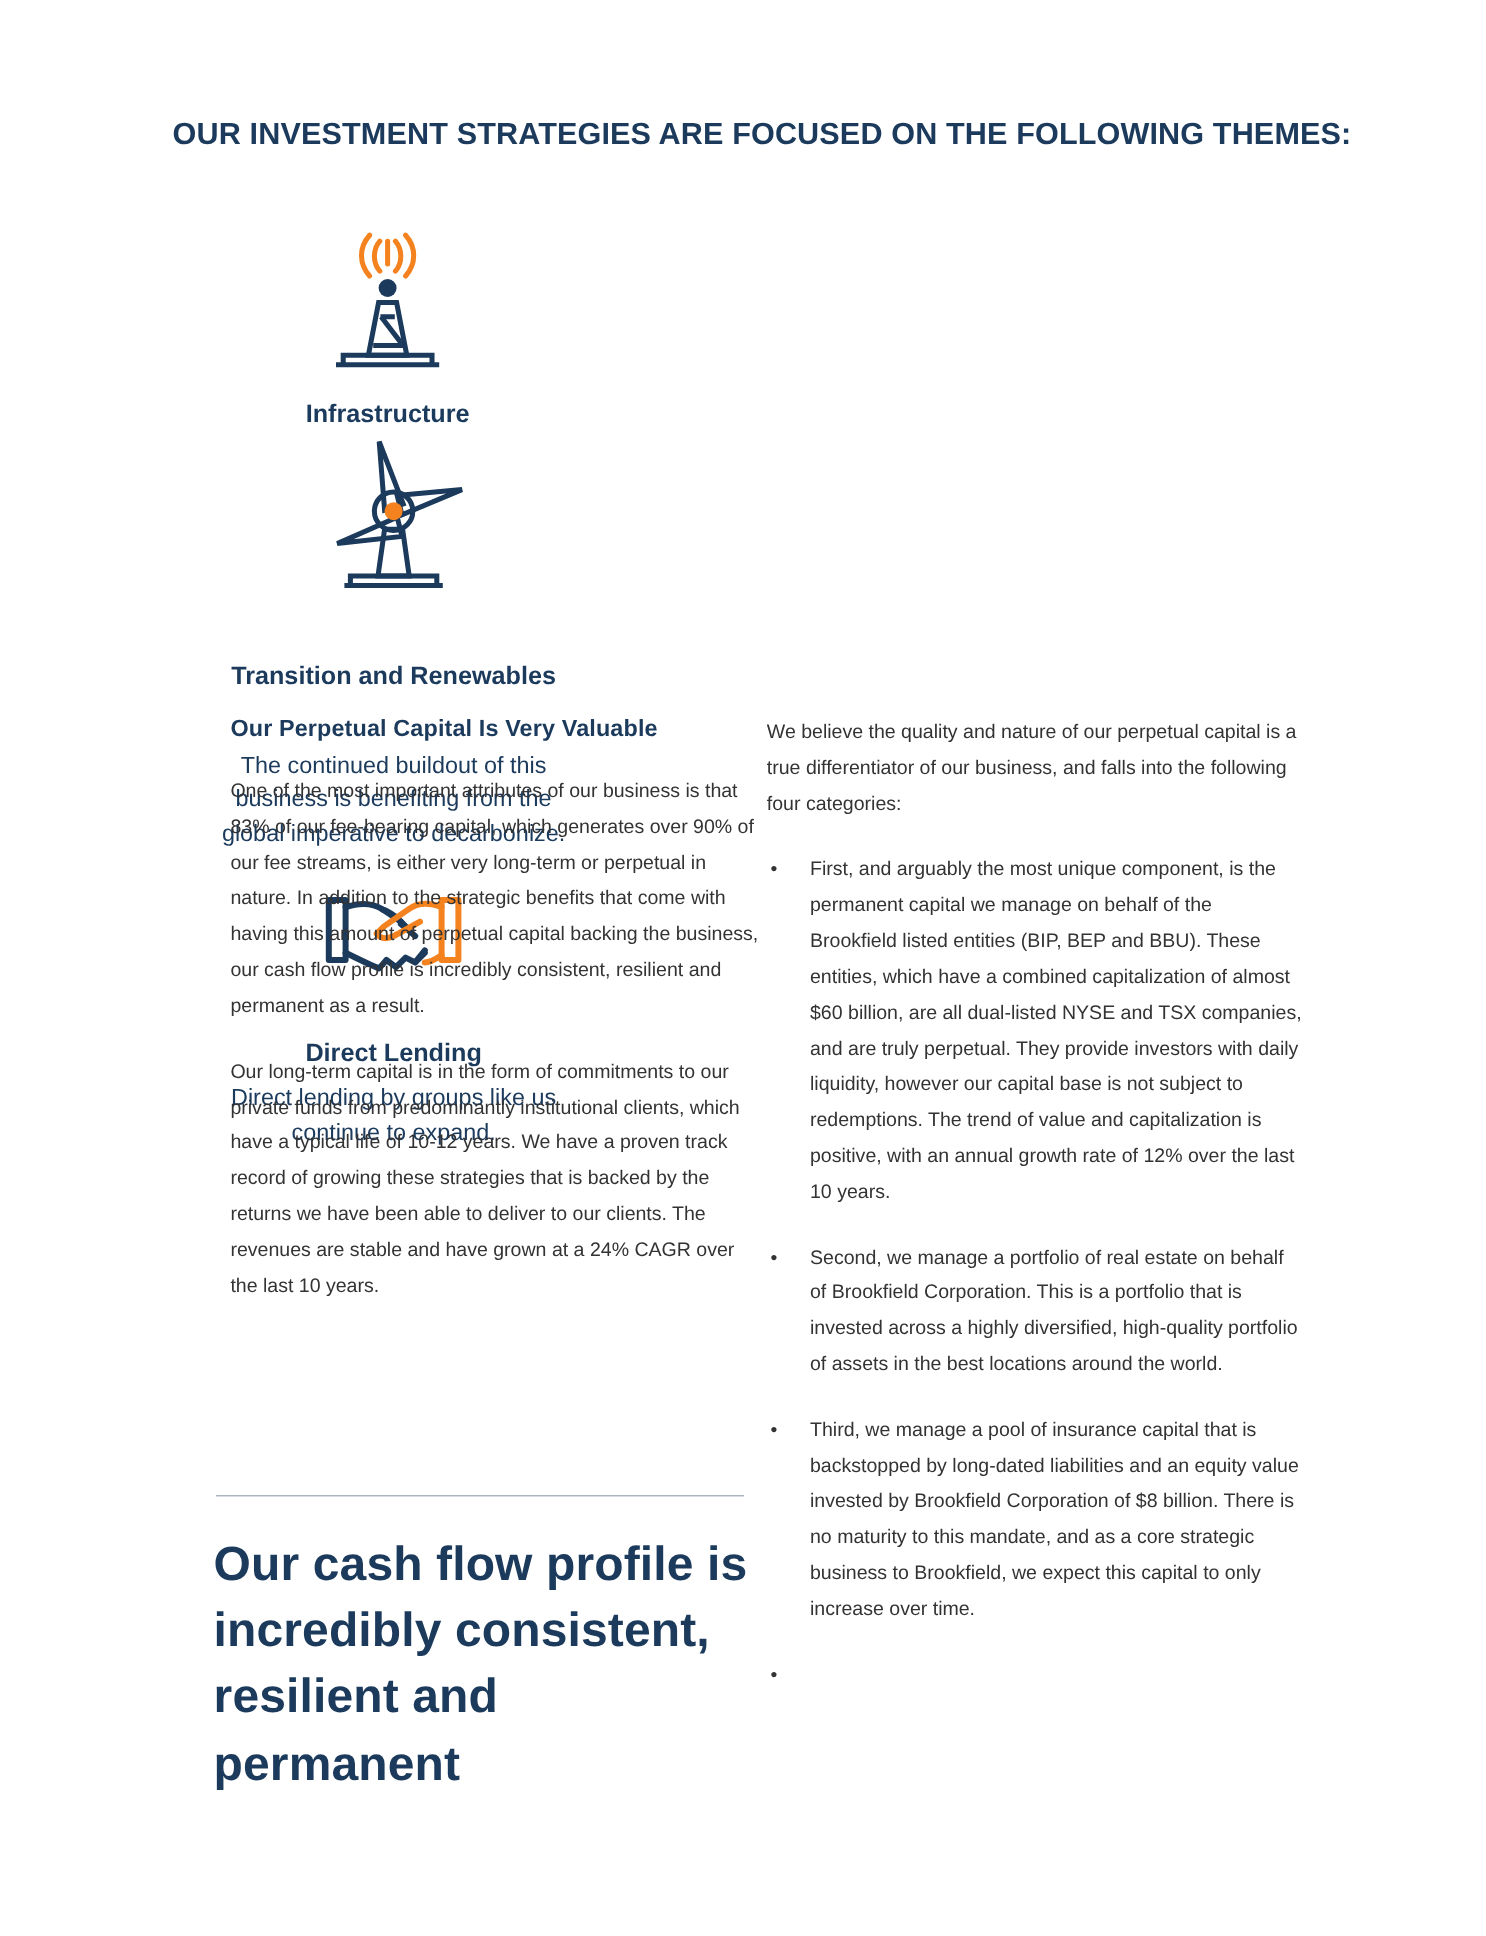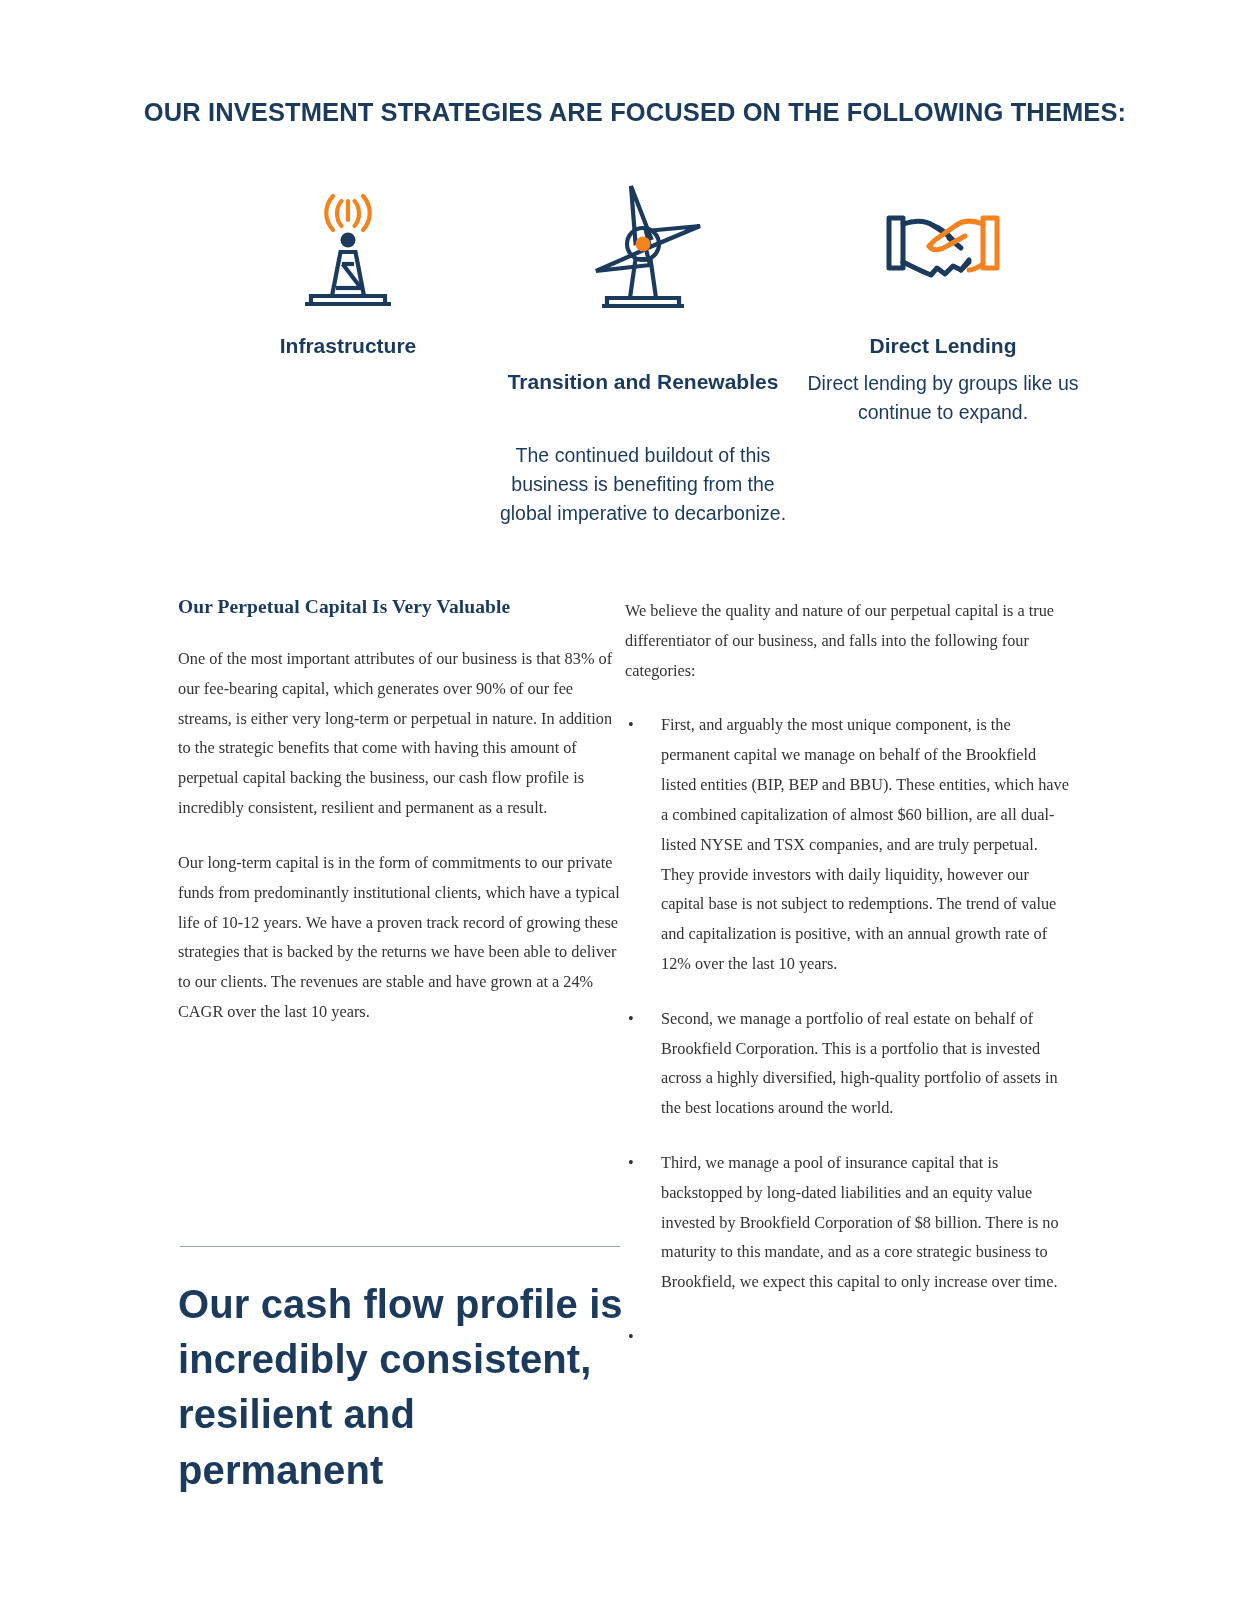--- a/index.html
+++ b/index.html
@@ -33,25 +33,26 @@
     font-weight: bold;
     letter-spacing: 0.1px;
     color: #1b3a5c;
     font-family: "Liberation Sans", sans-serif;
   }
 
   
   .themes {
     position: absolute;
     top: 178px;
-    left: 188px;
+    left: 178px;
     width: 920px;
     display: flex;
     align-items: flex-start;
-    justify-content: center;
+    justify-content: flex-end;
+    flex-direction: column;
   }
   .theme-col {
     width: 290px;
     display: flex;
     flex-direction: column;
     align-items: center;
   }
   .theme-col.c2 { width: 300px; gap: 36px; }
   .theme-col.c3 { width: 300px; }
   .icon-wrap {
@@ -77,22 +78,21 @@
     font-weight: normal;
   }
 
   
   .columns {
     position: absolute;
     top: 596px;
     left: 178px;
     width: 922px;
     display: flex;
-    justify-content: flex-start;
-    font-family: Liberation Serif, serif;
+    justify-content: center;
   }
   .col-left { width: 447px; }
   .col-right { width: 447px; }
 
   .sub-head {
     font-size: 19.5px;
     font-weight: bold;
     color: #1b3a5c;
     margin: 0 0 26px 0;
     letter-spacing: 0.1px;

